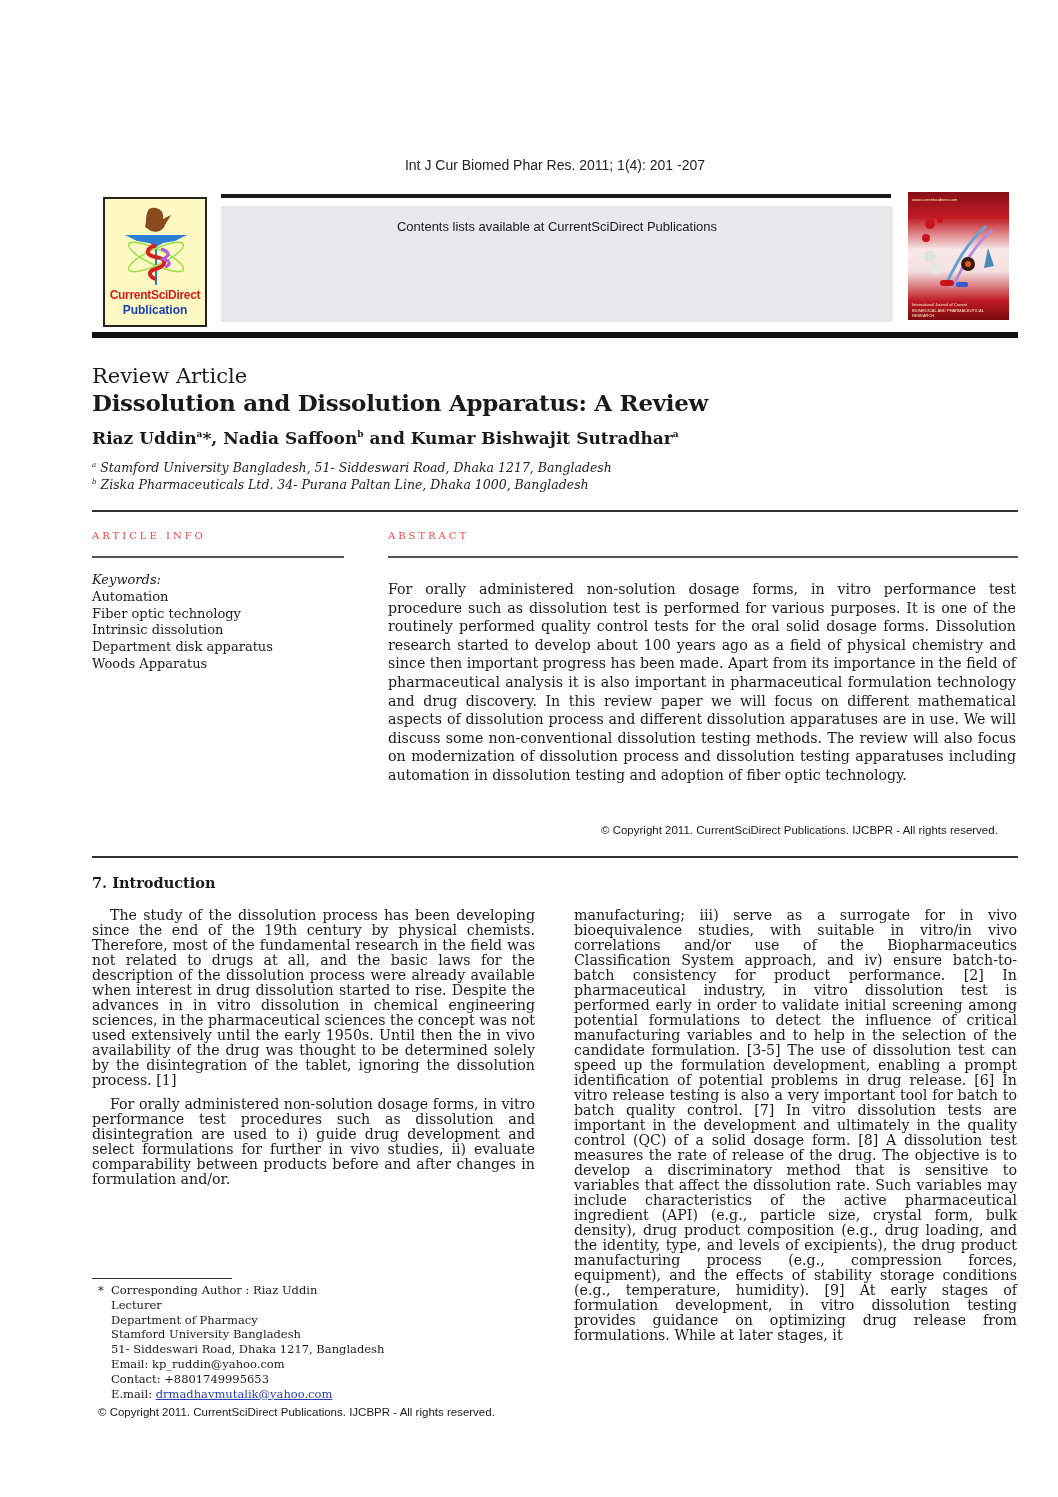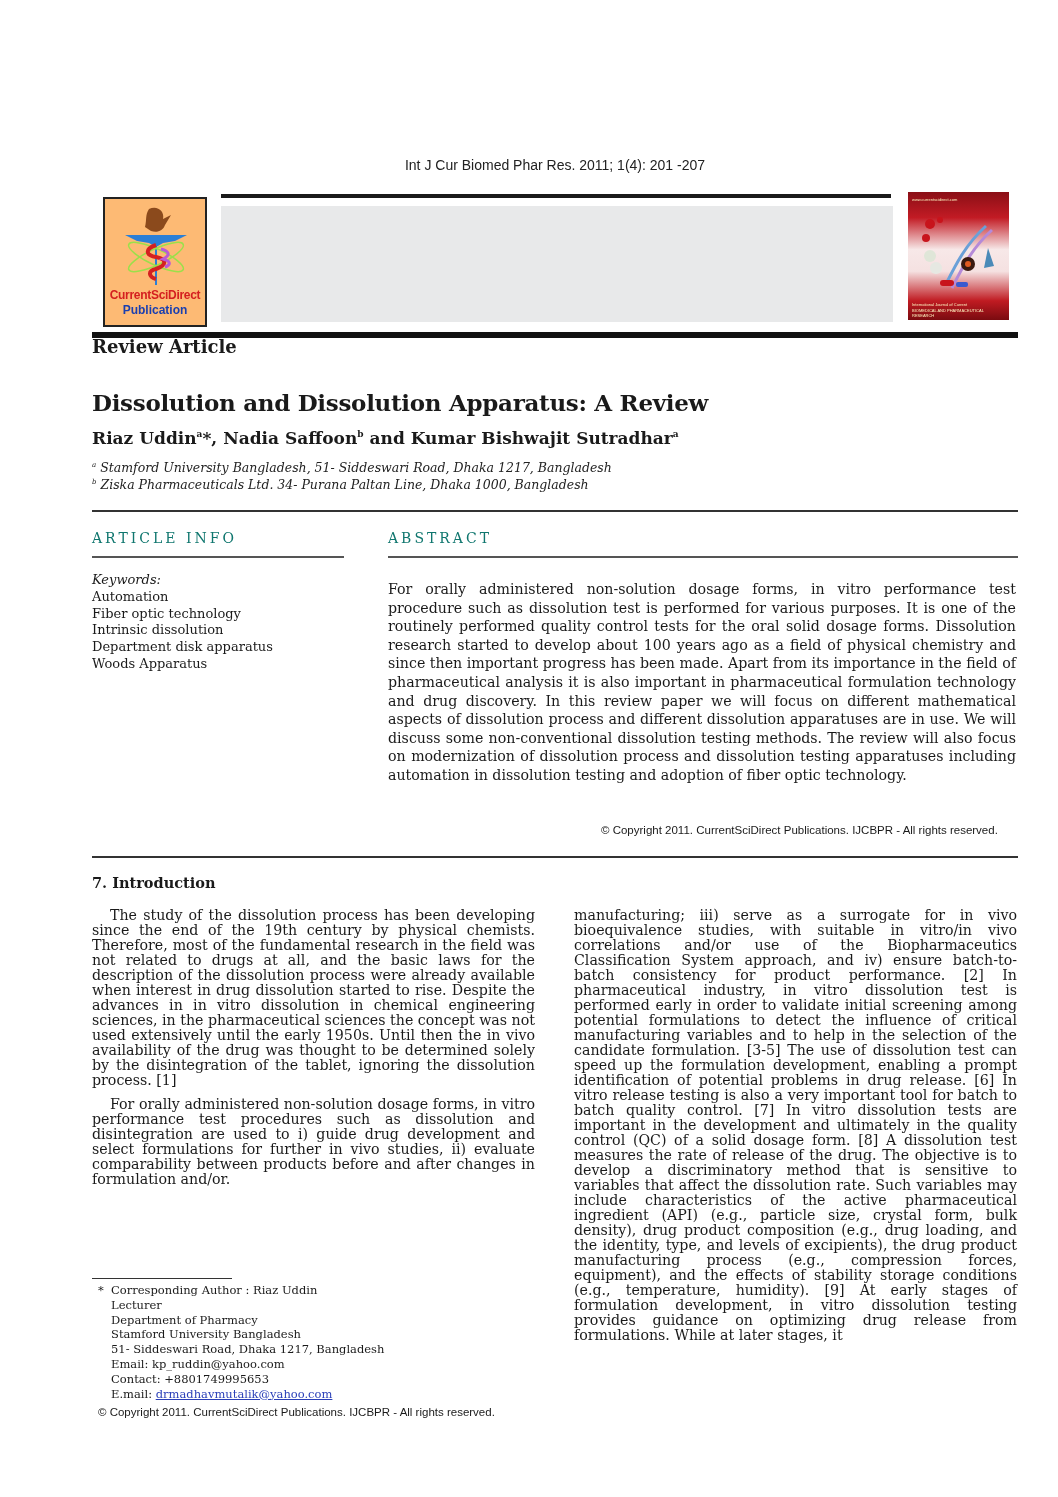--- a/index.html
+++ b/index.html
@@ -2,40 +2,40 @@
 <html><head>
 <meta charset="utf-8">
 <style>
   html, body { margin: 0; padding: 0; background: #ffffff; }
   body {
     width: 1058px; height: 1497px; position: relative; overflow: hidden;
     font-family: "DejaVu Serif", "Liberation Serif", serif; color: #1a1a1a;
   }
   .abs { position: absolute; margin-left: 26px; }
   .citation { top: 157px; left: 0; width: 1058px; text-align: center; font-size: 14px; color: #222; font-family: "Liberation Sans", sans-serif; }
-  .logo-box { top: 197px; left: 77px; width: 104px; height: 130px; border: 2px solid #222; box-sizing: border-box; background: #fdba74; }
+  .logo-box { top: 197px; left: 77px; width: 104px; height: 130px; border: 2px solid #222; box-sizing: border-box; background: #fef9c3; }
   .logo-art { position: absolute; left: 14px; top: 6px; width: 74px; height: 82px; }
   .logo-t1 { position: absolute; left: 0; width: 100%; top: 89px; text-align: center; color: #d42020; font-weight: bold; font-size: 12px; font-family: "Liberation Sans", sans-serif; letter-spacing: -0.3px; }
   .logo-t2 { position: absolute; left: 0; width: 100%; top: 104px; text-align: center; color: #1a3fb0; font-weight: bold; font-size: 12px; font-family: "Liberation Sans", sans-serif; }
   .top-rule { top: 194px; left: 195px; width: 670px; height: 4px; background: #1a1a1a; }
   .banner { top: 206px; left: 195px; width: 672px; height: 116px; background: #e8e9ea; }
   .banner .line1 { position: absolute; top: 13px; width: 100%; text-align: center; font-size: 13px; font-family: "Liberation Sans", sans-serif; }
   .banner .line2 { position: absolute; top: 46px; width: 100%; text-align: center; font-size: 17px; font-weight: bold; }
   .banner .line3 { position: absolute; top: 85px; width: 100%; text-align: center; font-size: 13px; font-family: "Liberation Sans", sans-serif; }
   .cover { top: 192px; left: 882px; width: 101px; height: 128px; background: linear-gradient(180deg, #8a0f16 0%, #c21b24 20%, #f7e8e8 45%, #f5e1e1 62%, #c01b22 85%, #7a0b10 100%); overflow: hidden; }
   .cover .ct { position: absolute; left: 4px; right: 4px; font-size: 4px; color: #fff3c0; font-family: "Liberation Sans", sans-serif; }
   .thick-rule { top: 332px; left: 66px; width: 926px; height: 6px; background: #111; }
-  .review-type { top: 336px; left: 66px; font-size: 18px; font-weight: bold; }
+  .review-type { top: 364px; left: 66px; font-size: 21px; font-weight: normal; }
   .title { top: 389px; left: 66px; font-size: 23px; font-weight: bold; letter-spacing: -0.3px; }
   .authors { top: 428px; left: 66px; font-size: 17px; font-weight: bold; }
   .authors sup { font-size: 9px; }
   .affil { left: 66px; font-size: 12.5px; font-style: italic; color: #222; }
   .affil sup { font-size: 7px; }
   .rule-full { top: 510px; left: 66px; width: 926px; height: 1.5px; background: #333; }
-  .sec-label { font-size: 14px; letter-spacing: 3px; color: #0f766e; }
+  .sec-label { font-size: 10px; letter-spacing: 3px; color: #ef4444; }
   .rule-info { top: 556px; left: 66px; width: 252px; height: 2px; background: #555; }
   .rule-abs { top: 556px; left: 362px; width: 630px; height: 2px; background: #555; }
   .kw { left: 66px; top: 572px; font-size: 13px; line-height: 16.8px; }
   .kw .kwl { font-style: italic; }
   .abstract { top: 580px; left: 362px; width: 628px; font-size: 14.2px; line-height: 18.6px; text-align: justify; }
   .copyright-abs { top: 824px; left: 575px; font-size: 11.5px; font-family: "Liberation Sans", sans-serif; }
   .rule-intro { top: 856px; left: 66px; width: 926px; height: 1.5px; background: #333; }
   .sec-heading { top: 874px; left: 66px; font-size: 14.5px; font-weight: bold; }
   .col { font-size: 14.2px; line-height: 15px; text-align: justify; }
   .col-left { top: 908px; left: 66px; width: 443px; }
@@ -63,20 +63,21 @@
     <path d="M37 40 C26 44,26 50,37 52 C48 54,48 60,37 64 C28 66,30 72,37 74" fill="none" stroke="#d42020" stroke-width="4"></path>
     <path d="M42 44 C50 46,52 50,44 54 C52 56,52 60,46 62" fill="none" stroke="#b85ad6" stroke-width="3"></path>
   </svg>
   <div class="logo-t1">CurrentSciDirect</div>
   <div class="logo-t2">Publication</div>
 </div>
 
 <div class="abs top-rule"></div>
 
 <div class="abs banner">
+  <div class="line1">Contents lists available at CurrentSciDirect Publications</div>
 </div>
 
 <div class="abs cover">
   <div class="ct" style="top:5px;">www.currentscidirect.com</div>
   <svg style="position:absolute;left:8px;top:22px;" width="86" height="80" viewBox="0 0 86 80">
     <circle cx="14" cy="10" r="5" fill="#c8141c"></circle>
       <circle cx="24" cy="6" r="3" fill="#c8141c"></circle>
       <circle cx="10" cy="24" r="4" fill="#c8141c"></circle>
     <circle cx="14" cy="42" r="6" fill="#dfe6d8"></circle>
       <circle cx="20" cy="54" r="6" fill="#e6e8e2"></circle>

